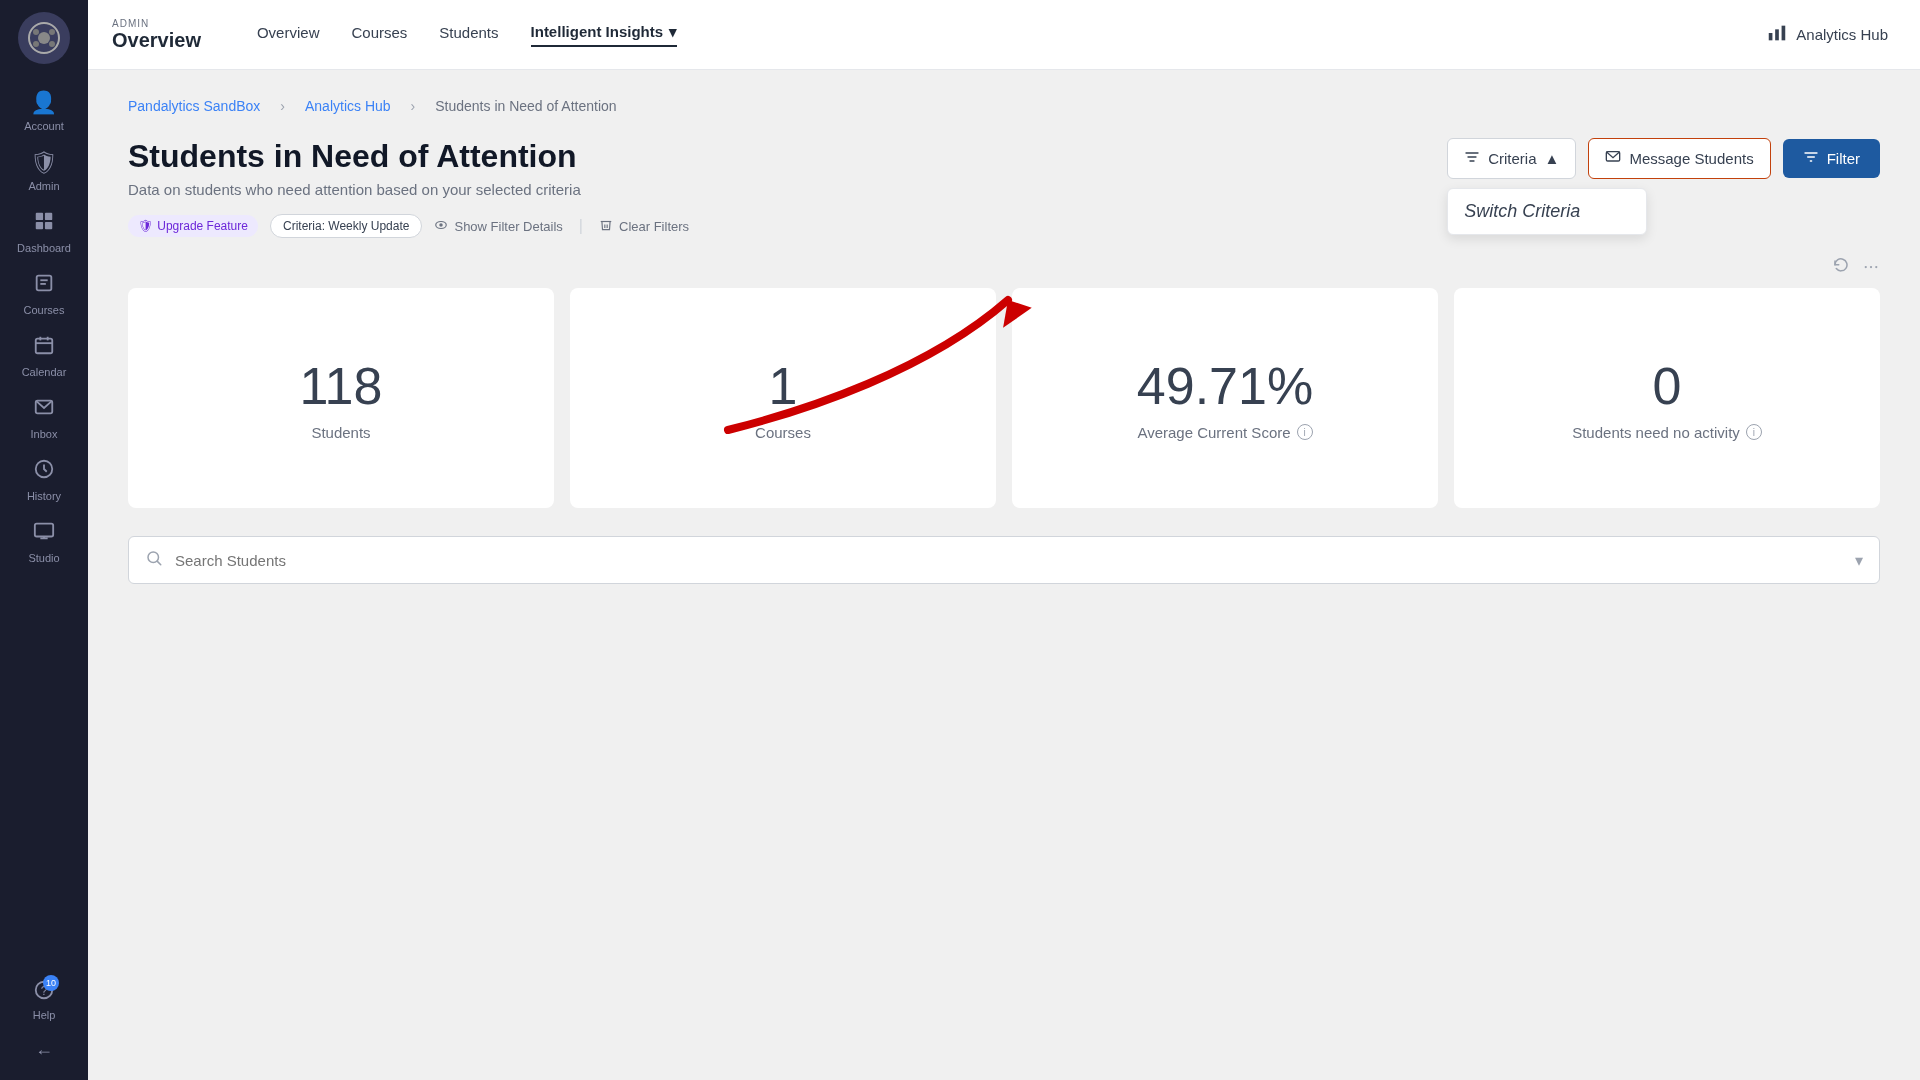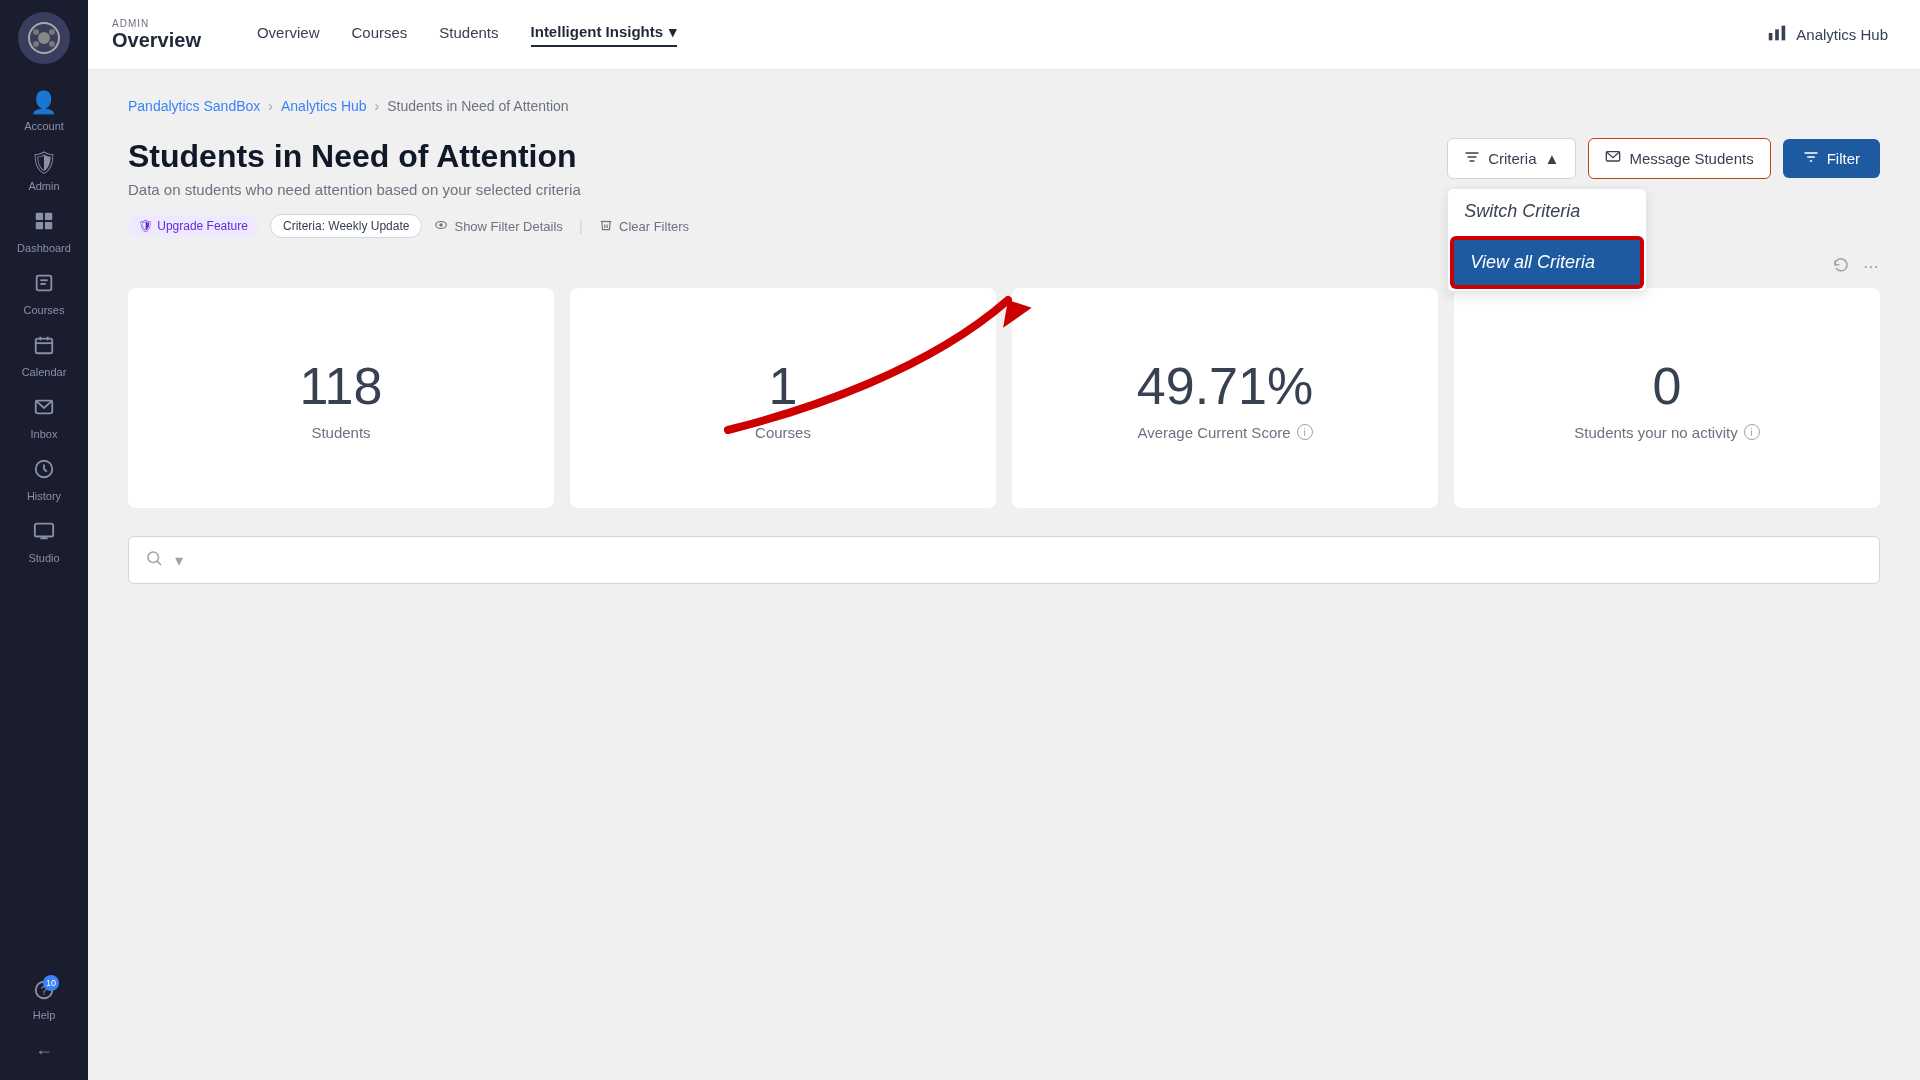--- a/index.html
+++ b/index.html
@@ -130,21 +130,21 @@
       flex: 1;
       padding: 28px 40px 28px 40px;
       overflow-y: auto;
       position: relative;
     }
 
     
     .breadcrumb {
       display: flex;
       align-items: center;
-      gap: 8px;
+      gap: 20px;
       font-size: 14px;
       margin-bottom: 24px;
       color: #6b7280;
     }
     .breadcrumb a { color: #3b82f6; text-decoration: none; }
     .breadcrumb-sep { color: #9ca3af; }
     .breadcrumb-current { color: #6b7280; }
 
     
     .page-header {
@@ -503,21 +503,20 @@
             <svg width="16" height="16" viewBox="0 0 24 24" fill="none">
                 <path d="M3 6h18M6 12h12M9 18h6" stroke="#374151" stroke-width="2" stroke-linecap="round"></path>
               </svg>
           </span>
           <span>Criteria</span>
           <span>▲</span>
         </button>
 
         <div class="criteria-dropdown">
           <div class="criteria-dropdown-item">Switch Criteria</div>
-          <div class="criteria-dropdown-item highlighted">View all Criteria</div>
         </div>
 
         <button class="btn-message">
           <span>
             <svg width="16" height="16" viewBox="0 0 24 24" fill="none">
                 <rect x="2" y="4" width="20" height="14" rx="2" stroke="#374151" stroke-width="2"></rect>
                 <polyline points="2,4 12,13 22,4" stroke="#374151" stroke-width="2"></polyline>
               </svg>
           </span>
           <span>Message Students</span>
@@ -595,33 +594,34 @@
       <div class="stat-card">
         <div class="stat-value">49.71%</div>
         <div class="stat-label">
           <span>Average Current Score</span>
           <span class="info-icon">i</span>
         </div>
       </div>
       <div class="stat-card">
         <div class="stat-value">0</div>
         <div class="stat-label">
-          <span>Students your no activity</span>
+          <span>Students need no activity</span>
           <span class="info-icon">i</span>
         </div>
       </div>
     </div>
 
     <div class="search-bar">
       <span>
         <svg width="18" height="18" viewBox="0 0 24 24" fill="none">
             <circle cx="11" cy="11" r="7" stroke="#9ca3af" stroke-width="2"></circle>
             <line x1="16.5" y1="16.5" x2="21" y2="21" stroke="#9ca3af" stroke-width="2" stroke-linecap="round"></line>
           </svg>
       </span>
+      <input class="search-input" type="text" placeholder="Search Students" style="">
       <span class="search-chevron">▾</span>
     </div>
 
     <svg class="annotation-arrow" style="position:absolute; top:120px; left:560px; width:500px; height:260px;" viewBox="0 0 500 260" fill="none" xmlns="http://www.w3.org/2000/svg">
 
       <path d="M80 240 C160 220, 280 180, 360 110" stroke="#cc0000" stroke-width="8" fill="none" stroke-linecap="round"></path>
 
       <polygon points="360,110 340,130 375,130" fill="#cc0000" transform="rotate(-35, 360, 110)"></polygon>
     </svg>
 

